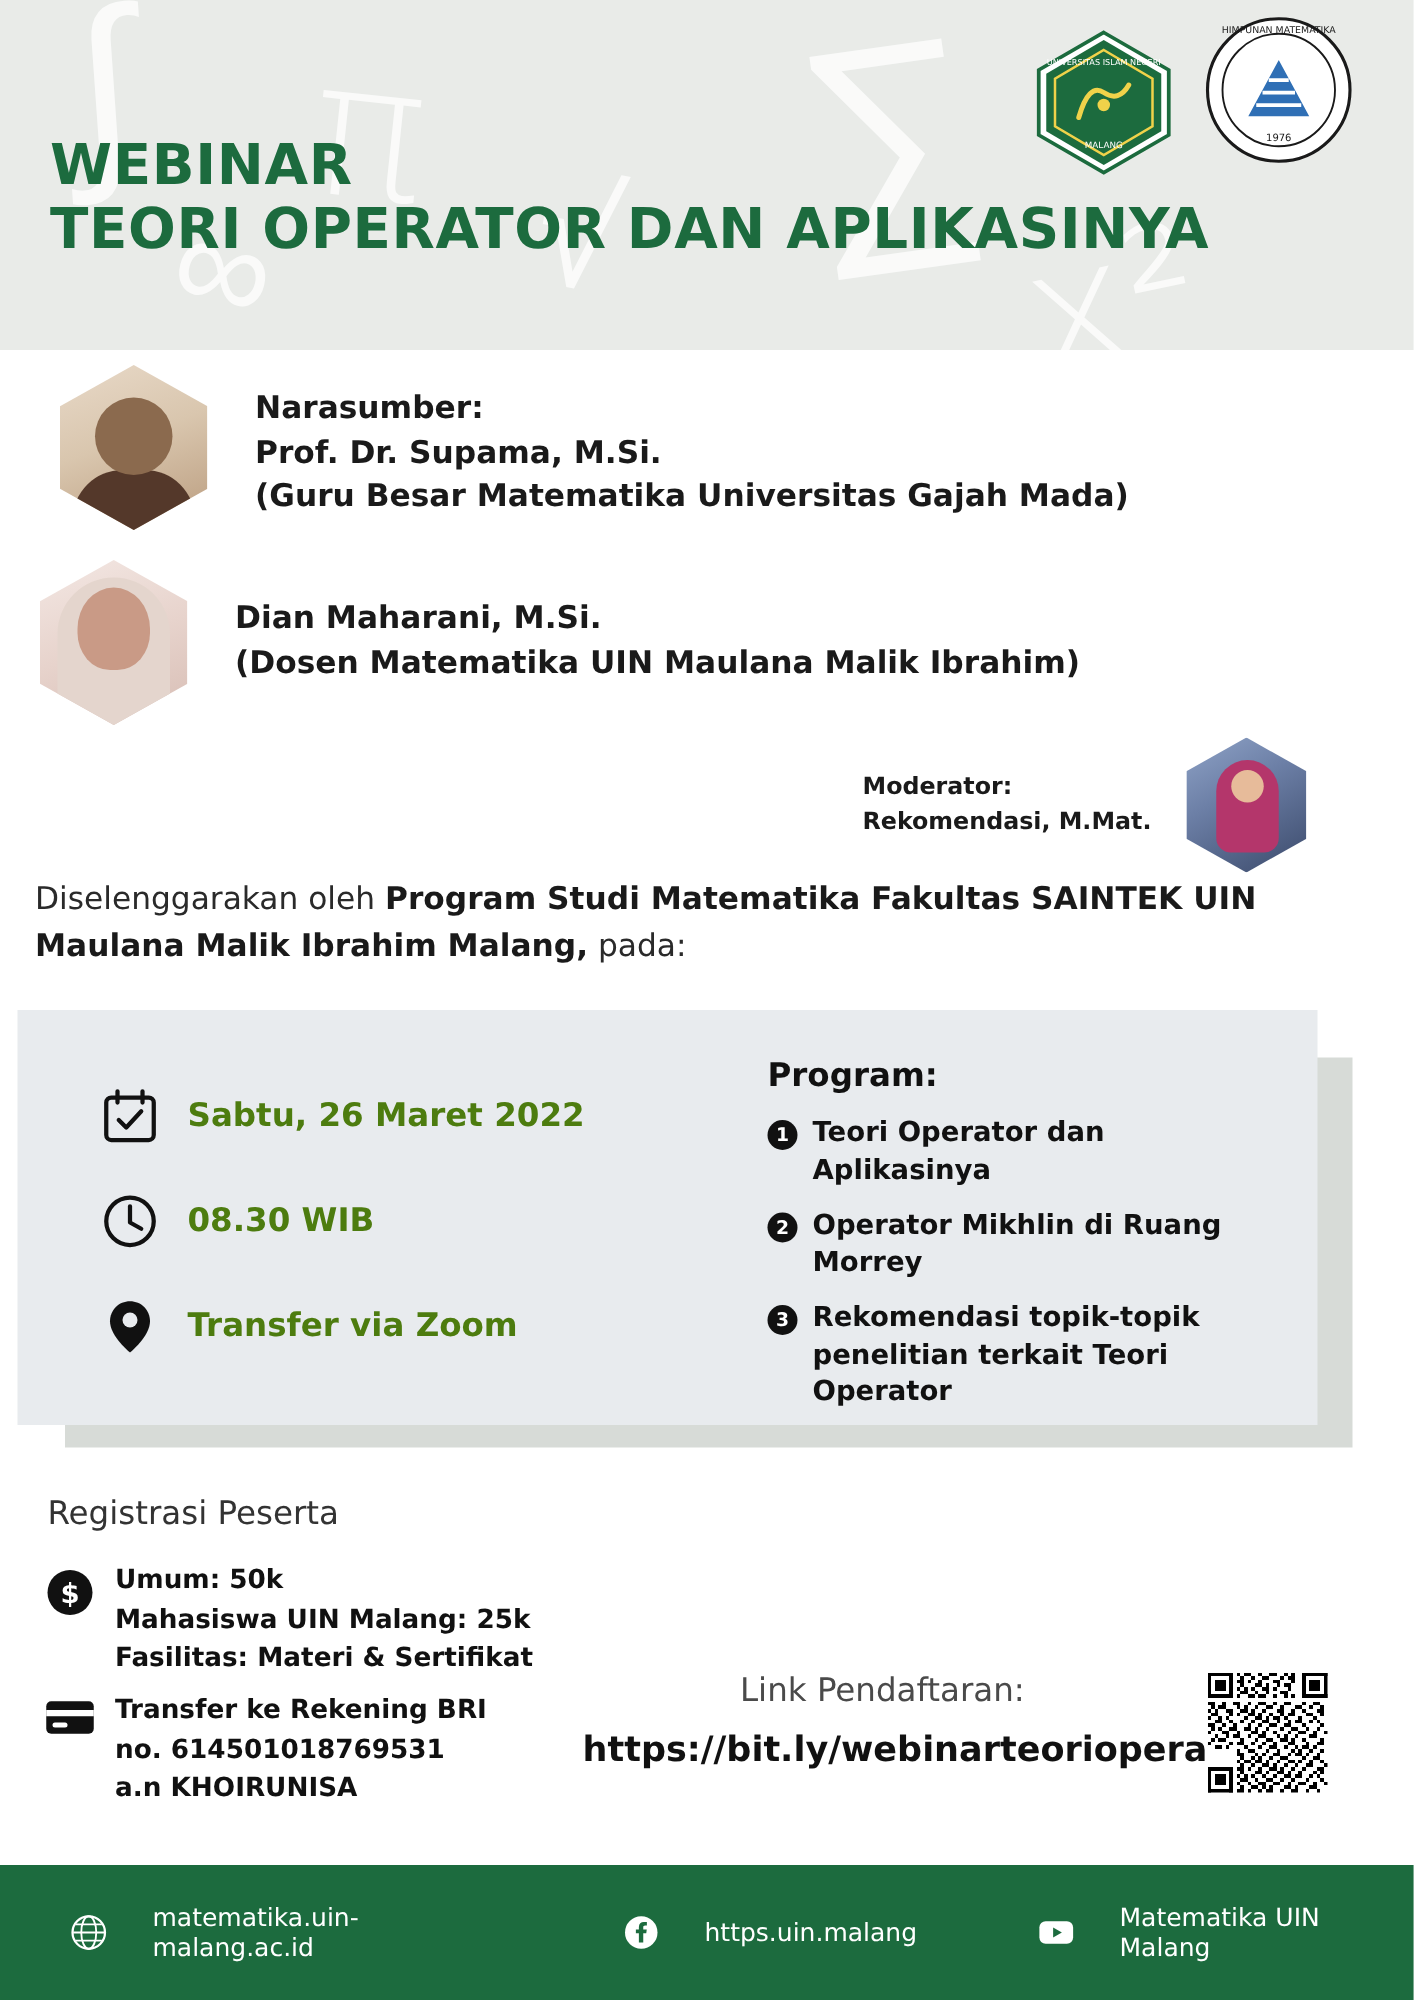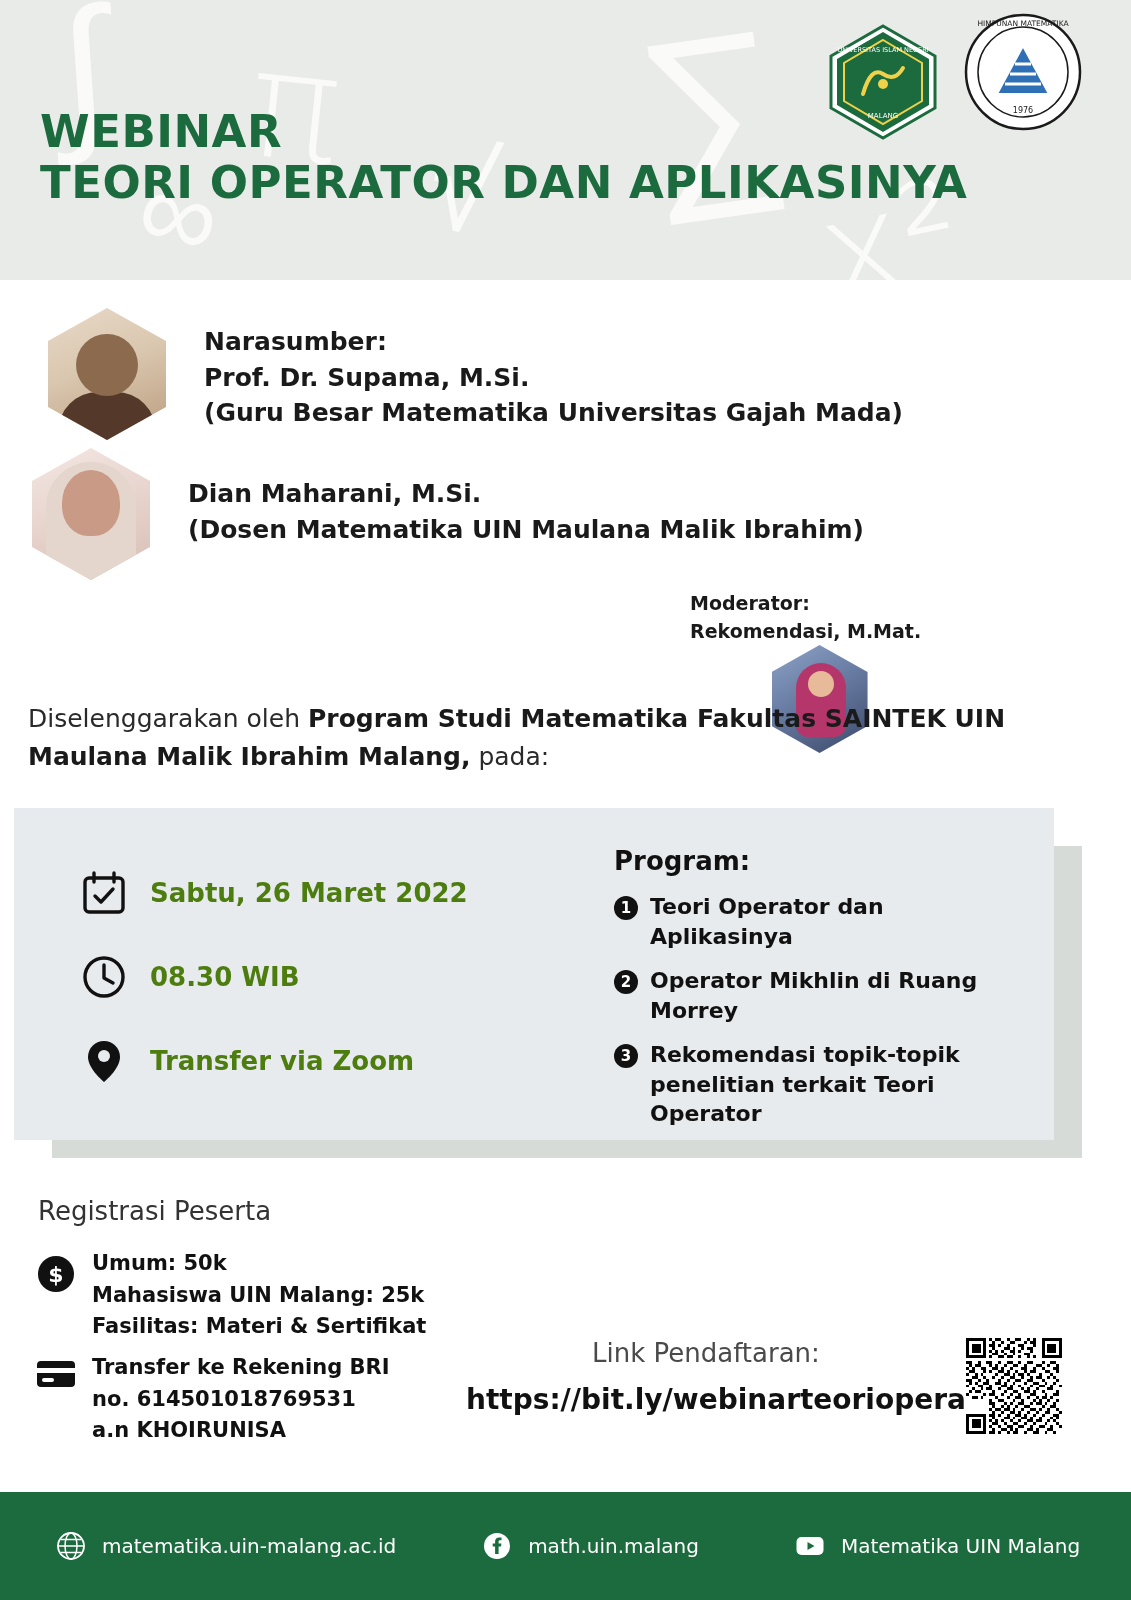--- a/index.html
+++ b/index.html
@@ -57,21 +57,21 @@
   }
   .logo-himatika {
     position: absolute; left: 963px; top: 12px;
     width: 120px; height: 120px; z-index: 6;
   }
 
   
   .speaker-row {
     position: absolute; display: flex; align-items: flex-start;
   }
-  .sp1 { left: 48px; top: 308px; }
+  .sp1 { left: 48px; top: 292px; }
   .sp2 { left: 32px; top: 448px; }
 
   .hexphoto {
     width: 118px; height: 132px;
     -webkit-clip-path: polygon(50% 0%, 100% 25%, 100% 75%, 50% 100%, 0% 75%, 0% 25%);
     clip-path: polygon(50% 0%, 100% 25%, 100% 75%, 50% 100%, 0% 75%, 0% 25%);
     overflow: hidden; position: relative;
     flex: 0 0 auto;
   }
   .ph-supama { background: linear-gradient(160deg,#e8d9c8 0%,#d9c6ae 45%,#b99b7d 100%); }
@@ -94,21 +94,21 @@
   }
   .speaker-text { margin-left: 38px; padding-top: 16px; }
   .speaker-text .line {
     font-size: 25px; font-weight: bold; color: #1a1a1a; line-height: 1.42;
   }
   .sp2 .speaker-text { padding-top: 28px; }
 
   
   .moderator {
     position: absolute; left: 690px; top: 590px;
-    display: flex; align-items: center; flex-direction: column;
+    display: flex; align-items: center;
   }
   .mod-text { text-align: left; }
   .mod-text .line { font-size: 19px; font-weight: bold; color: #1a1a1a; line-height: 1.45; }
   .mod-photo {
     margin-left: 28px;
     width: 96px; height: 108px;
     -webkit-clip-path: polygon(50% 0%, 100% 25%, 100% 75%, 50% 100%, 0% 75%, 0% 25%);
     clip-path: polygon(50% 0%, 100% 25%, 100% 75%, 50% 100%, 0% 75%, 0% 25%);
     background: linear-gradient(150deg,#8fa3c7 0%,#6c7fa6 40%,#3b4a6b 100%);
     position: relative; overflow: hidden;
@@ -182,21 +182,21 @@
     position: absolute; left: 966px; top: 1338px;
     width: 96px; height: 96px;
   }
 
   
   .footer {
     position: absolute; left: 0; top: 1492px;
     width: 1131px; height: 108px; background: #1c6b3e;
     display: flex; align-items: center;
   }
-  .foot-item { display: flex; align-items: center; color: #ffffff; }
+  .foot-item { display: flex; align-items: center; color: #ffffff; gap: 20px; }
   .f1 { margin-left: 56px; }
   .f2 { margin-left: 86px; }
   .f3 { margin-left: 96px; }
   .foot-text { margin-left: 16px; font-size: 20px; }
   .foot-icon { width: 30px; height: 30px; flex: 0 0 auto; }
 </style>
 </head>
 <body>
 
 <div class="poster">
@@ -639,21 +639,21 @@
         <path d="M2.5 15 H27.5 M4.5 8.5 H25.5 M4.5 21.5 H25.5" stroke="#ffffff" stroke-width="1.5"></path>
       </svg>
       <span class="foot-text">matematika.uin-malang.ac.id</span>
     </div>
 
     <div class="foot-item f2">
       <svg class="foot-icon" viewBox="0 0 30 30">
         <circle cx="15" cy="15" r="13" fill="#ffffff"></circle>
         <path d="M16.6 23 V15.6 H19 l0.4 -3 H16.6 V10.8 c0 -0.9 0.3 -1.5 1.6 -1.5 H19.5 V6.6 C19.2 6.6 18.2 6.5 17.1 6.5 c -2.4 0 -4 1.4 -4 4 v2.1 H10.7 v3 h2.4 V23 Z" fill="#1c6b3e"></path>
       </svg>
-      <span class="foot-text">math.uin.malang</span>
+      <span class="foot-text">https.uin.malang</span>
     </div>
 
     <div class="foot-item f3">
       <svg class="foot-icon" viewBox="0 0 30 30">
         <rect x="1.5" y="6" width="27" height="18" rx="5" fill="#ffffff"></rect>
         <path d="M12.5 11 L19.5 15 L12.5 19 Z" fill="#1c6b3e"></path>
       </svg>
       <span class="foot-text">Matematika UIN Malang</span>
     </div>
   </div>

